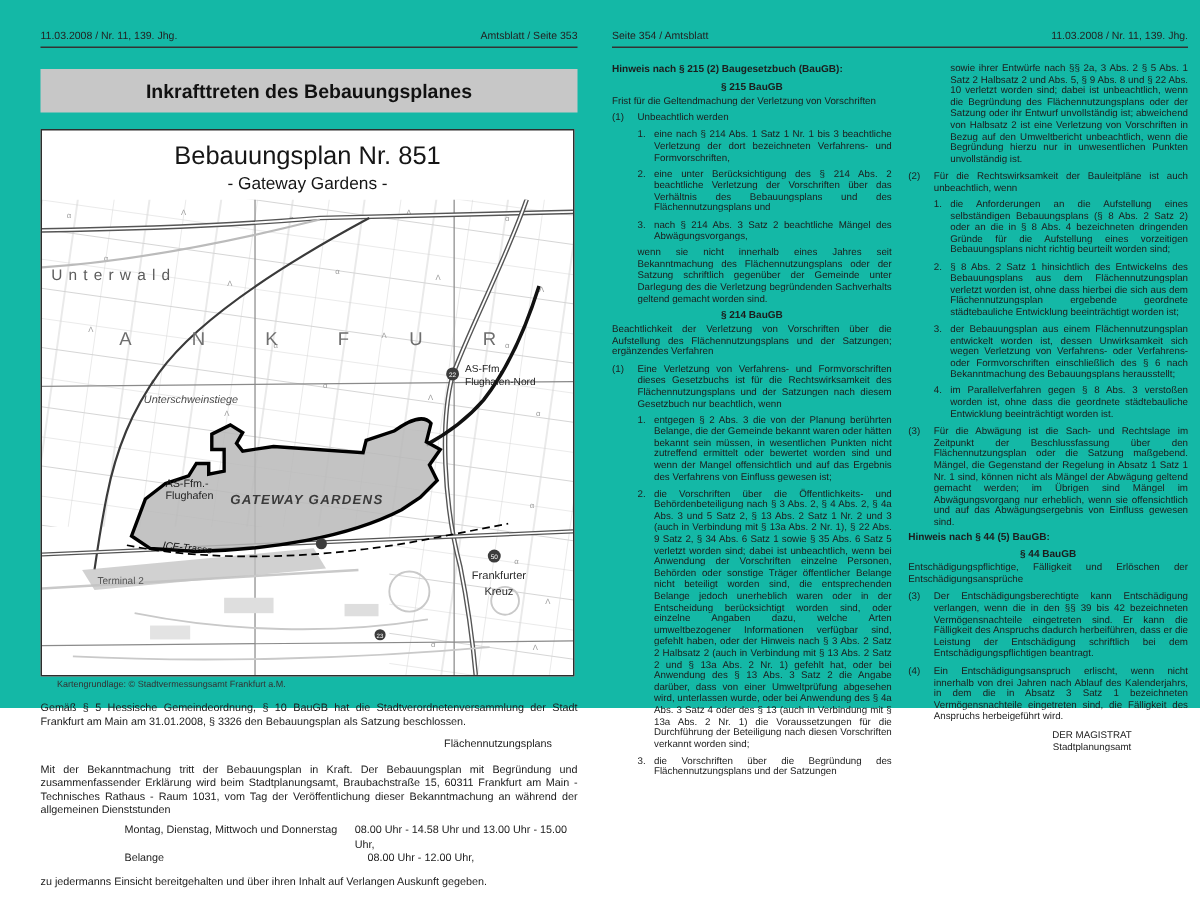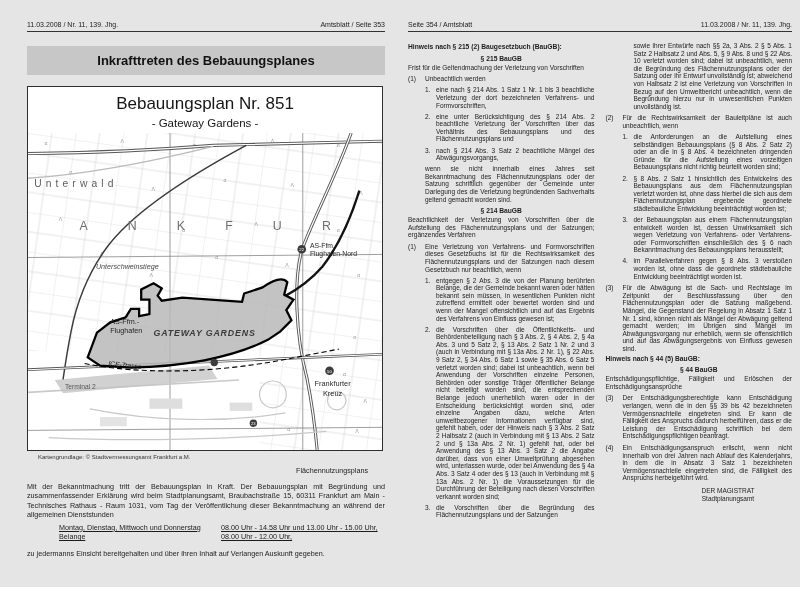--- a/index.html
+++ b/index.html
@@ -1,33 +1,33 @@
 <!DOCTYPE html>
 <html lang="de"><head>
 <meta charset="utf-8">
 <style>
   html,body{margin:0;padding:0;background:#ffffff;width:800px;height:600px;overflow:hidden;}
   body{font-family:"Liberation Sans",sans-serif;color:#1c1c1c;-webkit-font-smoothing:antialiased;}
-  .spread{display:flex;width:800px;height:587px;background:#e5e5e5;}
+  .spread{display:flex;width:800px;height:472px;background:#14b8a6;}
   .page{width:400px;height:600px;box-sizing:border-box;position:relative;overflow:hidden;}
   .page-left{padding:21px 15px 0 27px;}
   .page-right{padding:21px 8px 0 8px;}
   .pg-header{display:flex;justify-content:space-between;font-size:7px;color:#222;
              border-bottom:1px solid #333;padding-bottom:3px;}
   
   .title-bar{margin-top:14px;background:#c7c7c7;text-align:center;font-weight:bold;
              font-size:13px;padding:7px 2px;color:#111;}
   .map-box{margin-top:11px;margin-right:2px;border:1.6px solid #2e2e2e;
            background:#fff;}
   .map-title{text-align:center;font-size:17px;margin-top:7px;color:#161616;}
   .map-subtitle{text-align:center;font-size:11.5px;margin-top:3px;margin-bottom:4px;color:#161616;}
   .map-credit{font-size:6px;color:#333;margin:3px 0 0 11px;}
   .lp-para{font-size:7.2px;line-height:1.27;text-align:justify;margin-top:7px;}
   .lp-sig{font-size:7.2px;line-height:1.3;text-align:right;margin-top:6px;margin-right:17px;}
-  .hours{margin-top:4px;margin-left:32px;font-size:7.2px;line-height:1.3;text-decoration:underline;}
+  .hours{margin-top:4px;margin-left:56px;font-size:7.2px;line-height:1.3;}
   .hours-row{display:flex;}
   .hours-days{width:162px;}
   
   .cols{display:flex;gap:11px;margin-top:9px;}
   .col{flex:1;min-width:0;font-size:6.5px;line-height:1.17;}
   .h-left{font-weight:bold;font-size:6.7px;margin-top:2px;}
   .h-center{font-weight:bold;font-size:6.7px;text-align:center;margin-top:4px;}
   .rp-p{text-align:justify;margin-top:1px;}
   .pnum{display:flex;margin-top:4px;}
   .pnum .n{flex:0 0 17px;}
@@ -154,20 +154,21 @@
 
           <text x="36" y="249" font-size="6.5" fill="#555">Terminal 2</text>
           <text x="296" y="246" font-size="7.2" fill="#2a2a2a" text-anchor="middle">Frankfurter</text>
           <text x="296" y="256" font-size="7.2" fill="#2a2a2a" text-anchor="middle">Kreuz</text>
         </g>
       </svg>
     </div>
 
     <div class="map-credit">Kartengrundlage: © Stadtvermessungsamt Frankfurt a.M.</div>
 
+    <div class="lp-para">Gemäß § 5 Hessische Gemeindeordnung, § 10 BauGB hat die Stadtverordnetenversammlung der Stadt Frankfurt am Main am 31.01.2008, § 3326 den Bebauungsplan als Satzung beschlossen.</div>
 
     <div class="lp-sig">
       <div>Flächennutzungsplans</div>
     </div>
 
     <div class="lp-para">Mit der Bekanntmachung tritt der Bebauungsplan in Kraft. Der Bebauungsplan mit Begründung und zusammenfassender Erklärung wird beim Stadtplanungsamt, Braubachstraße 15, 60311 Frankfurt am Main - Technisches Rathaus - Raum 1031, vom Tag der Veröffentlichung dieser Bekanntmachung an während der allgemeinen Dienststunden</div>
 
     <div class="hours">
       <div class="hours-row">
         <span class="hours-days">Montag, Dienstag, Mittwoch und Donnerstag</span>

